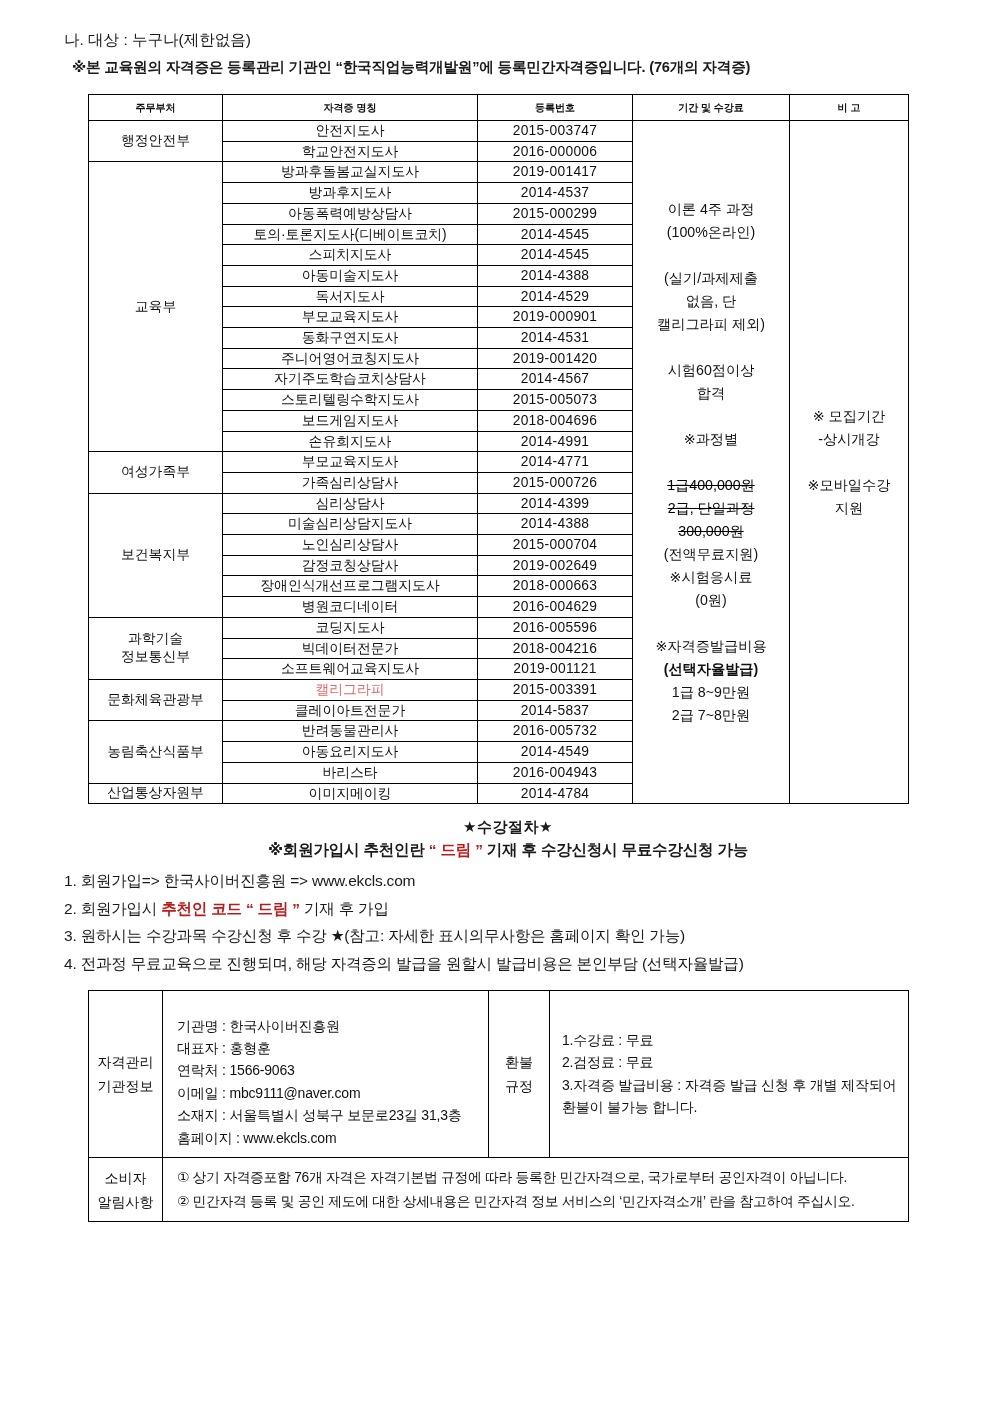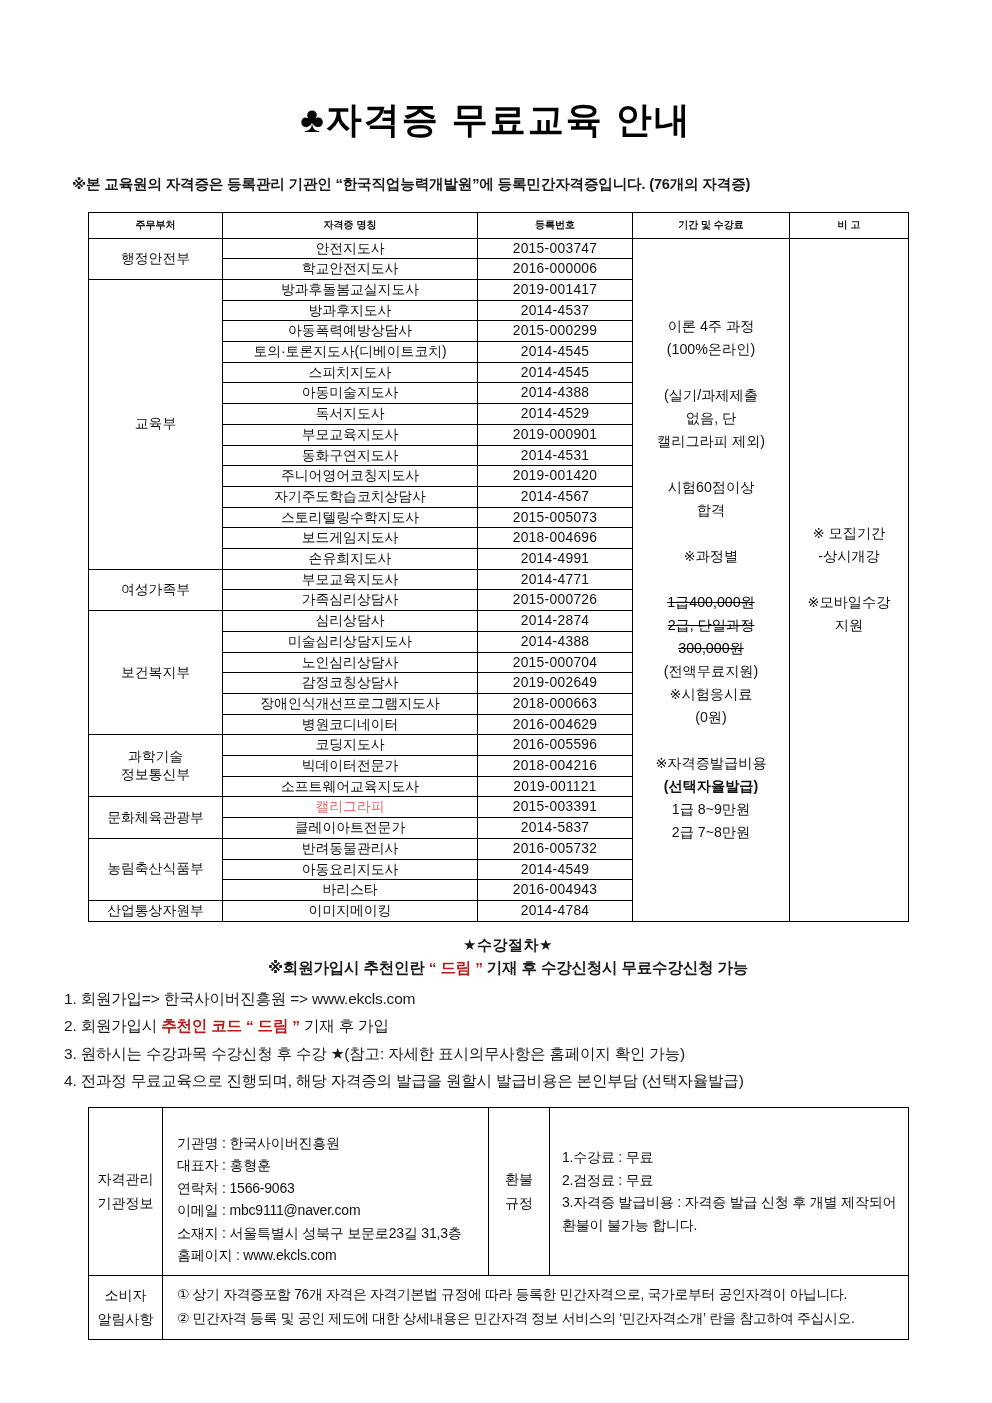--- a/index.html
+++ b/index.html
@@ -45,23 +45,23 @@
   .row-org { height:135px; }
   .row-consumer { height:64px; }
   .consumer-cell { padding:6px 8px 6px 14px; }
   .consumer-cell .li-line { line-height:24px; font-size:13.8px; letter-spacing:-0.3px; }
 </style>
 </head>
 <body>
 
 <div class="page">
 
-  <div class="title"><span>♣</span><span>자격증 무료교육 안내</span></div>
 
   <div class="intro">
+    <div class="intro-line">나. 대상 : 누구나(제한없음)</div>
     <div class="intro-note"><span>※본 교육원의 자격증은 등록관리 기관인 </span><span>“한국직업능력개발원”</span><span>에 등록민간자격증입니다. </span><span>(76개의 자격증)</span></div>
   </div>
 
   <table class="main-table">
     <colgroup>
       <col style="width:134px">
         <col style="width:255px">
         <col style="width:155px">
         <col style="width:157px">
         <col style="width:119px">
@@ -179,21 +179,21 @@
           <td class="cert">부모교육지도사</td>
           <td class="reg">2014-4771</td>
         </tr>
         <tr>
           <td class="cert">가족심리상담사</td>
           <td class="reg">2015-000726</td>
         </tr>
         <tr>
           <td rowspan="6" class="ministry">보건복지부</td>
           <td class="cert">심리상담사</td>
-          <td class="reg">2014-2874</td>
+          <td class="reg">2014-4399</td>
         </tr>
         <tr>
           <td class="cert">미술심리상담지도사</td>
           <td class="reg">2014-4388</td>
         </tr>
         <tr>
           <td class="cert">노인심리상담사</td>
           <td class="reg">2015-000704</td>
         </tr>
         <tr>

